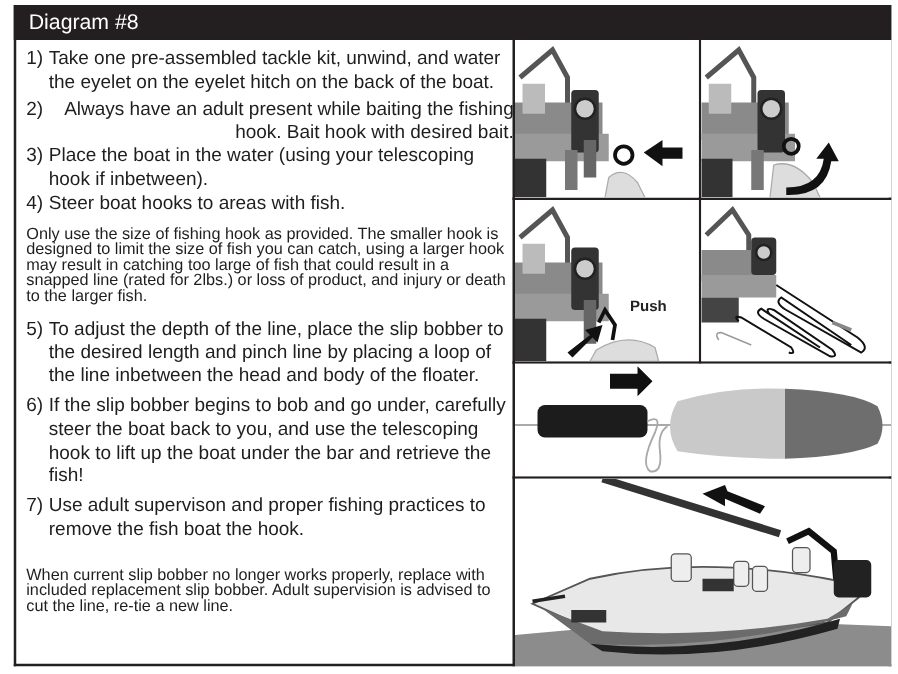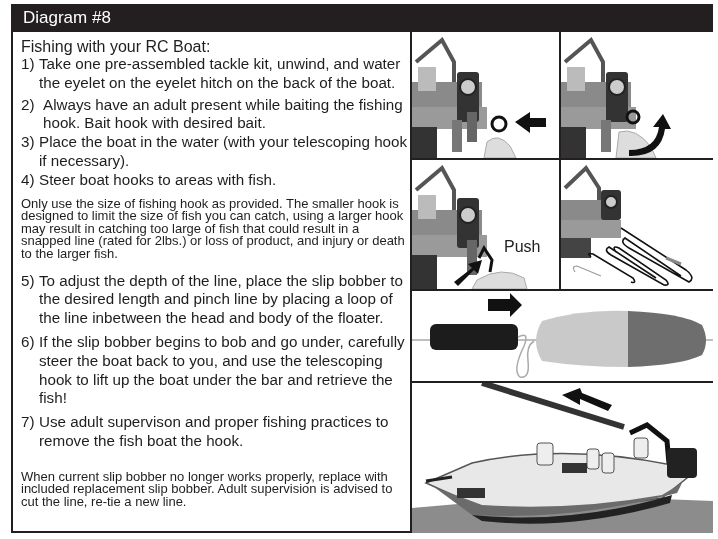--- a/index.html
+++ b/index.html
@@ -8,49 +8,48 @@
   .frame { position: absolute; left: 11px; top: 4px; width: 702px; height: 529px;
            border: 2px solid #231f20; border-top: none; box-sizing: border-box; background: #fff; }
   .header { position: absolute; left: 11px; top: 4px; width: 702px; height: 28px; background: #231f20; }
   .header-title { position: absolute; left: 12px; top: 4px; font-size: 17px; color: #ffffff; }
   .text-col { position: absolute; left: 21px; top: 38px; width: 390px; }
   .intro-title { font-size: 16px; line-height: 17px; margin: 0; }
   .intro-warn { font-size: 10.4px; line-height: 12px; margin: 0 0 3px 0; }
   .step { font-size: 15.2px; line-height: 18.8px; margin: 0; position: relative; }
   .step .num { position: absolute; left: 0; top: 0; }
   .step .txt { display: block; padding-left: 18px; }
-  .step.s2 .txt { padding-left: 22px; }
+  .step.s2 .txt { padding-left: 22px; text-align: right; }
   .note { font-size: 13px; line-height: 12.6px; margin: 0; }
   .sep-line { position: absolute; background: #231f20; }
   .panel { position: absolute; overflow: hidden; background: #fff; }
   .panel svg { display: block; }
-  .push-label { position: absolute; font-size: 16px; color: #222; }
+  .push-label { position: absolute; font-size: 12px; color: #222; font-weight: bold; }
 </style>
 </head>
 <body>
 
 <div class="frame"></div>
 <div class="header">
   <span class="header-title">Diagram #8</span>
 </div>
 
 <div class="text-col">
-  <p class="intro-title">Fishing with your RC Boat:</p>
 
   <div class="step" style="margin-top:0">
     <span class="num">1)</span>
     <span class="txt">Take one pre-assembled tackle kit, unwind, and water the eyelet on the eyelet hitch on the back of the boat.</span>
   </div>
   <div class="step s2" style="margin-top:3px">
     <span class="num">2)</span>
     <span class="txt">Always have an adult present while baiting the fishing hook. Bait hook with desired bait.</span>
   </div>
   <div class="step">
     <span class="num">3)</span>
-    <span class="txt">Place the boat in the water (with your telescoping hook if necessary).</span>
+    <span class="txt">Place the boat in the water (using your telescoping hook if inbetween).</span>
   </div>
   <div class="step">
     <span class="num">4)</span>
     <span class="txt">Steer boat hooks to areas with fish.</span>
   </div>
 
   <p class="note" style="margin-top:8px;margin-bottom:11px">Only use the size of fishing hook as provided. The smaller hook is designed to limit the size of fish you can catch, using a larger hook may result in catching too large of fish that could result in a snapped line (rated for 2lbs.) or loss of product, and injury or death to the larger fish.</p>
 
   <div class="step">
     <span class="num">5)</span>

